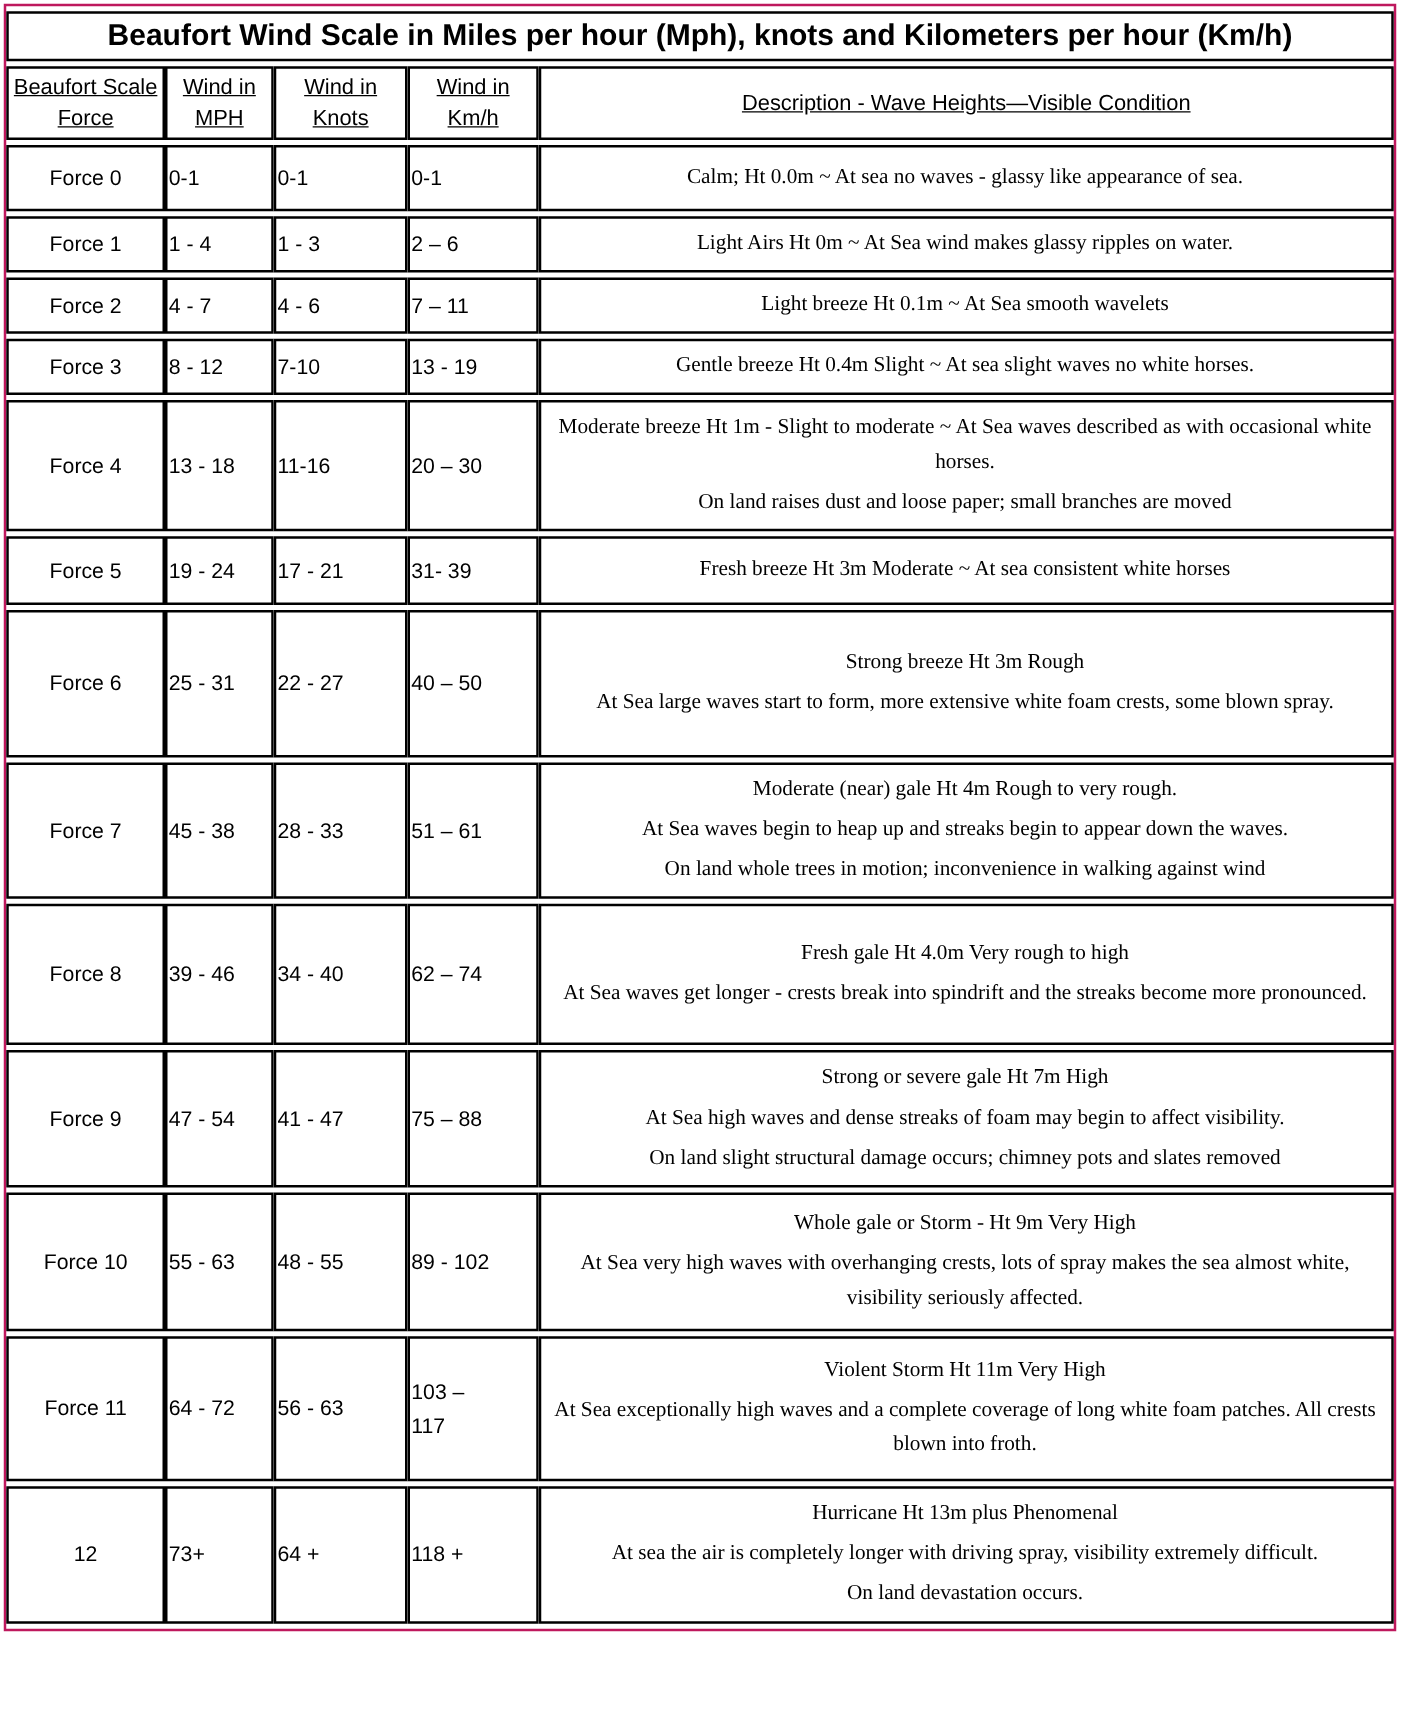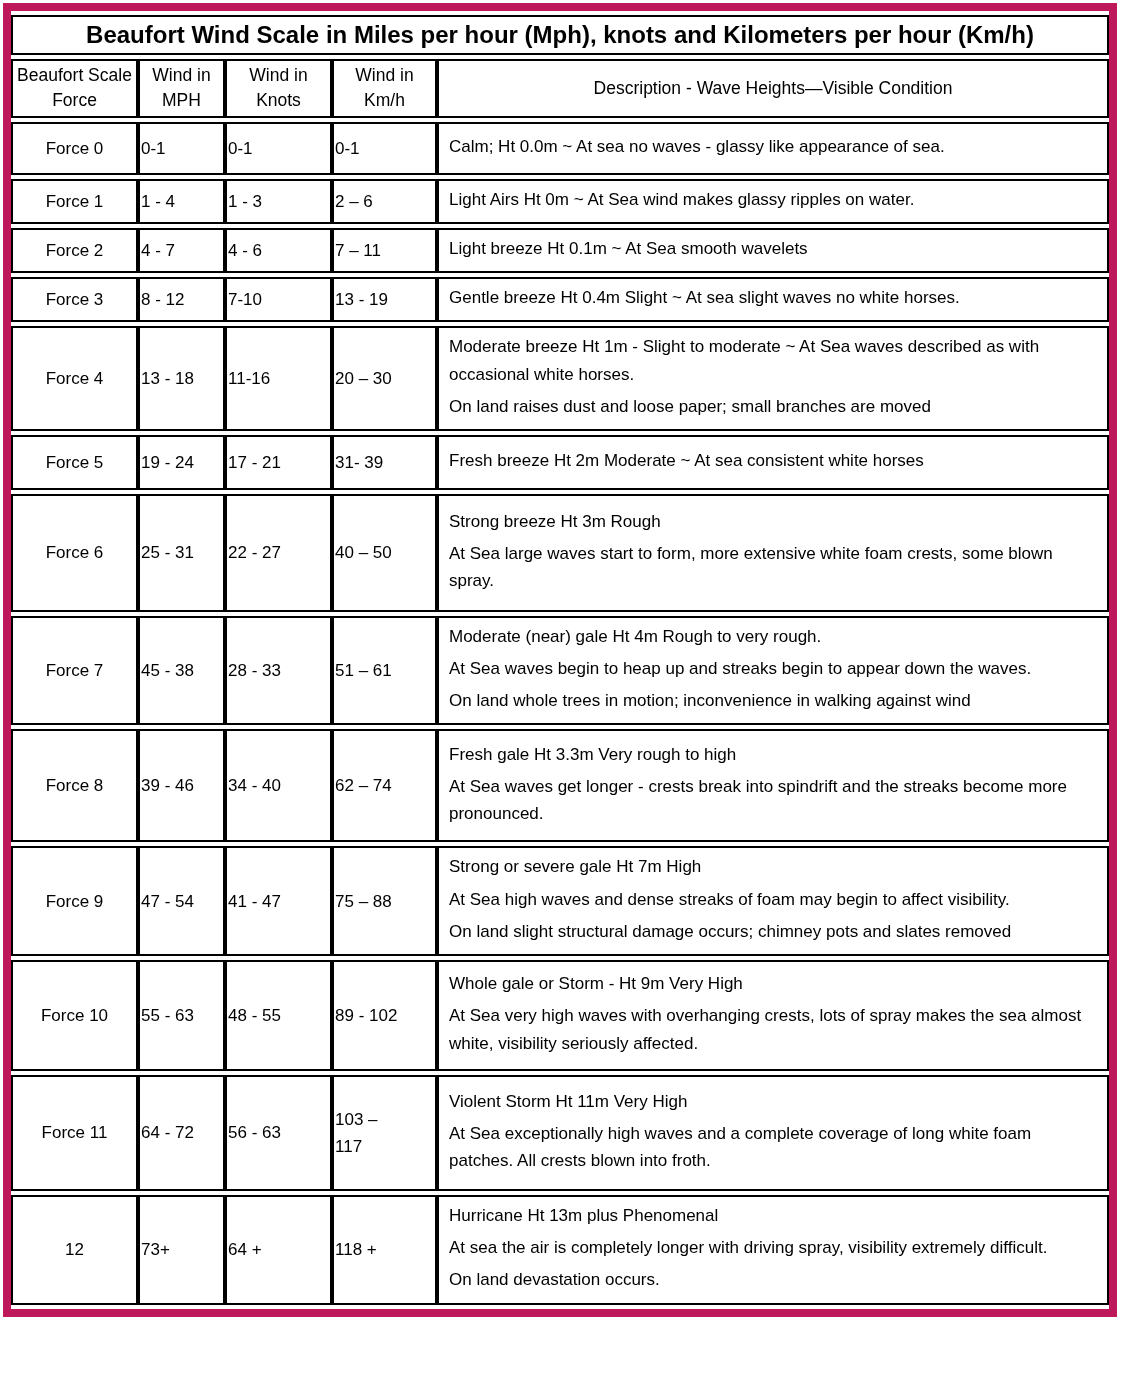--- a/index.html
+++ b/index.html
@@ -15,21 +15,21 @@
     box-sizing: border-box;
     padding: 3px;
     background: #ffffff;
     overflow: hidden;
   }
   table.beaufort {
     width: 1114px;
     table-layout: fixed;
     border-collapse: separate;
     border-spacing: 0 4px;
-    border: 8px solid #be185d;
+    border: 2px solid #be185d;
   }
   td {
     border: 2px solid #000000;
     background: #ffffff;
     vertical-align: middle;
     font-size: 17px;
     line-height: 1.6;
     overflow: hidden;
   }
   td.title-cell {
@@ -46,27 +46,28 @@
     padding: 2px 4px;
   }
   td.c-force {
     text-align: center;
   }
   td.c-num {
     text-align: left;
     white-space: pre-line;
   }
   td.c-desc {
-    text-align: left;
+    text-align: center;
     padding: 0 12px 4px 10px;
+    font-family: Liberation Serif, serif;
   }
   td.c-desc p {
     margin: 5px 0;
   }
-  tr.rh  { height: 52px; }
+  tr.rh  { height: 52px; text-decoration: underline; }
   tr.r0  { height: 53px; }
   tr.r1  { height: 43px; }
   tr.r2  { height: 37px; }
   tr.r3  { height: 45px; }
   tr.r4  { height: 85px; }
   tr.r5  { height: 55px; }
   tr.r6  { height: 118px; }
   tr.r7  { height: 106px; }
   tr.r8  { height: 113px; }
   tr.r9  { height: 108px; }
@@ -150,21 +151,21 @@
         <p>On land raises dust and loose paper; small branches are moved</p>
       </td>
     </tr>
 
     <tr class="r5">
       <td class="c-force">Force 5</td>
       <td class="c-num">19 - 24</td>
       <td class="c-num">17 - 21</td>
       <td class="c-num">31- 39</td>
       <td class="c-desc">
-        <p>Fresh breeze Ht 2m Moderate ~ At sea  consistent white horses</p>
+        <p>Fresh breeze Ht 3m Moderate ~ At sea  consistent white horses</p>
       </td>
     </tr>
 
     <tr class="r6">
       <td class="c-force">Force 6</td>
       <td class="c-num">25 - 31</td>
       <td class="c-num">22 - 27</td>
       <td class="c-num">40 – 50</td>
       <td class="c-desc">
         <p>Strong breeze Ht 3m Rough</p>
@@ -183,21 +184,21 @@
         <p>On land whole trees in motion; inconvenience in walking against wind</p>
       </td>
     </tr>
 
     <tr class="r8">
       <td class="c-force">Force 8</td>
       <td class="c-num">39 - 46</td>
       <td class="c-num">34 - 40</td>
       <td class="c-num">62 – 74</td>
       <td class="c-desc">
-        <p>Fresh gale Ht 3.3m Very rough to high</p>
+        <p>Fresh gale Ht 4.0m Very rough to high</p>
         <p>At Sea waves get longer - crests break into spindrift and the streaks become more pronounced.</p>
       </td>
     </tr>
 
     <tr class="r9">
       <td class="c-force">Force 9</td>
       <td class="c-num">47 - 54</td>
       <td class="c-num">41 - 47</td>
       <td class="c-num">75 – 88</td>
       <td class="c-desc">

